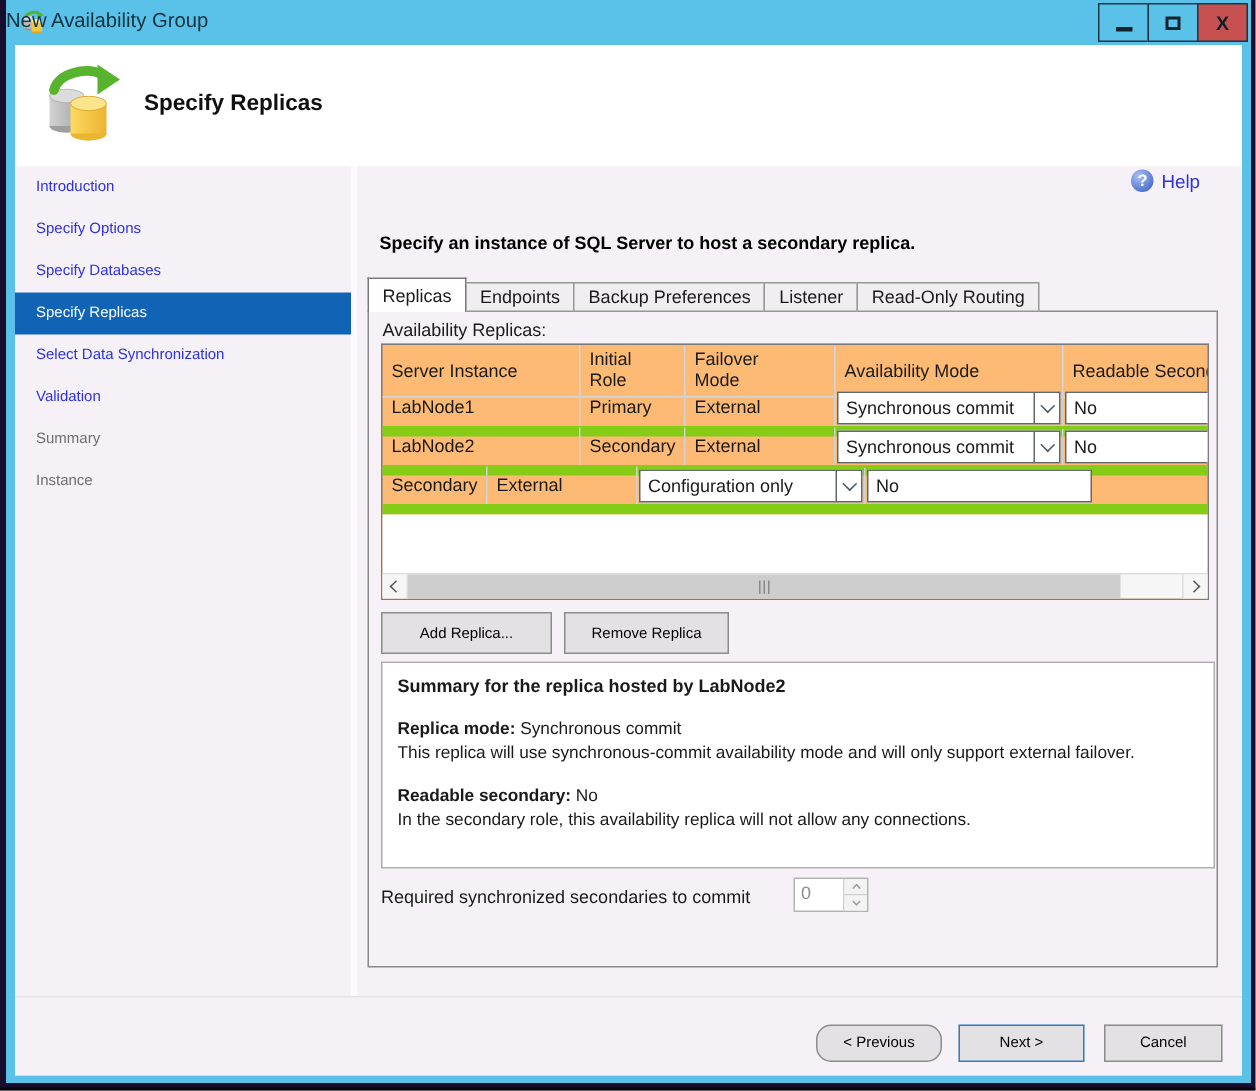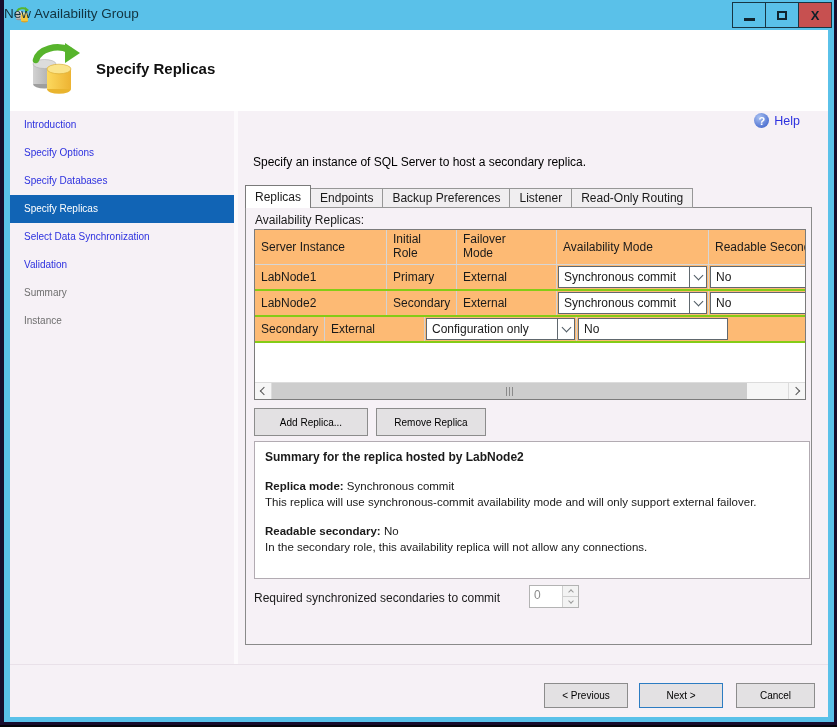--- a/index.html
+++ b/index.html
@@ -35,37 +35,37 @@
   .side-item.selected { background:#1164b5; color:#ffffff; }
   .side-item.disabled { color:#6f6f6f; }
 
   .content { position:absolute; left:228px; right:0; top:0; bottom:0; background:#f6f1f6; }
 
   .help-row { position:absolute; top:2px; right:28px; display:flex; align-items:center; gap:5px; cursor:pointer; }
   .help-icon { width:15px; height:15px; border-radius:50%; background:radial-gradient(circle at 35% 30%, #aac2f2, #2f55c5);
                color:#ffffff; font-size:11px; font-weight:bold; display:inline-flex; align-items:center; justify-content:center; }
   .help-link { color:#2d31df; font-size:12.5px; }
 
-  .instruction { position:absolute; top:44px; left:15px; font-weight:normal; font-size:12px; color:#000; }
+  .instruction { position:absolute; top:44px; left:15px; font-weight:bold; font-size:12px; color:#000; }
 
   
   .tabs { position:absolute; top:74px; left:8px; display:flex; align-items:flex-end; z-index:3; }
   .tab { height:20px; line-height:19px; padding:0 9px; background:#f0eef0; border:1px solid #979797; margin-left:-1px; cursor:pointer; white-space:nowrap; }
   .tab.active { height:23px; line-height:22px; background:#ffffff; border:1px solid #7a7a7a; border-bottom:none; position:relative; z-index:4; }
 
   .tabpage { position:absolute; top:96px; left:7px; width:567px; height:438px; border:1px solid #8a8a8a; background:#f6f1f6; z-index:1; }
 
   .replicas-label { position:absolute; top:5px; left:9px; font-size:12px; }
 
   
   .grid { position:absolute; left:8px; top:21px; width:552px; height:171px; border:1px solid #7b7b7b; background:#fdba74; display:flex; flex-direction:column; }
   .g-head { display:flex; height:35px; border-bottom:1px solid #d6d6d6; }
   .g-hcell { display:flex; align-items:center; padding-left:6px; border-right:1px solid #d6d6d6; font-size:12px; overflow:hidden; white-space:nowrap; }
   .g-hcell.two-line { white-space:pre-line; line-height:1.15; }
-  .g-row { display:flex; height:26px; border-bottom:2px solid #84cc16; }
+  .g-row { display:flex; height:26px; border-bottom:7px solid #84cc16;align-items:flex-end; }
   .g-cell { line-height:25px; padding-left:6px; border-right:1px solid #d2d2d2; overflow:hidden; white-space:nowrap; }
   .c0 { width:132px; } .c1 { width:70px; } .c2 { width:100px; } .c3 { width:152px; padding:0; } .c4 { flex:1; border-right:none; padding:0; }
   .combo { margin:1px; height:22px; border:1px solid #60686e; background:#fff; display:flex; align-items:center; cursor:pointer; }
   .combo-text { flex:1; padding-left:5px; line-height:20px; white-space:nowrap; overflow:hidden; }
   .combo-btn { width:17px; align-self:stretch; border-left:1px solid #60686e; display:flex; align-items:center; justify-content:center; }
   .ro-box { margin:1px; height:22px; width:150px; border:1px solid #60686e; background:#fff; line-height:20px; padding-left:5px; }
   .g-filler { flex:1; background:#fff; }
 
   .chev-down { width:7px; height:7px; border-right:1.6px solid #4e5a63; border-bottom:1.6px solid #4e5a63; transform:rotate(45deg); margin-top:-3px; }
   .chev-l { width:6px; height:6px; border-left:1.6px solid #555; border-bottom:1.6px solid #555; transform:rotate(45deg); margin-left:2px; }
@@ -97,21 +97,21 @@
   .spin-val { flex:1; color:#8b8b8b; padding:2px 0 0 4px; font-size:12px; }
   .spin-btns { width:16px; display:flex; flex-direction:column; border-left:1px solid #cfcfcf; }
   .spin-b { flex:1; background:#f3f3f3; display:flex; align-items:center; justify-content:center; }
   .spin-b.up { border-bottom:1px solid #cfcfcf; }
   .chev-up-s { width:4px; height:4px; border-left:1.2px solid #9a9a9a; border-top:1.2px solid #9a9a9a; transform:rotate(45deg); margin-top:2px; }
   .chev-down-s { width:4px; height:4px; border-right:1.2px solid #9a9a9a; border-bottom:1.2px solid #9a9a9a; transform:rotate(45deg); margin-bottom:2px; }
 
   
   .footer { position:absolute; left:0; right:0; bottom:0; height:53px; background:#f6f1f6; border-top:1px solid #e9e1e9; }
   .f-btn { position:absolute; top:18px; height:25px; }
-  .prev-btn { right:200px; width:84px; }
+  .prev-btn { right:200px; width:84px;border-radius:10px; }
   .next-btn { right:105px; width:84px; border:1px solid #2c7cc2; }
   .cancel-btn { right:13px; width:79px; }
 </style>
 </head>
 <body>
 
 <div class="window">
   <div class="titlebar">
     <span class="app-icon">
       <svg width="16" height="16" viewBox="0 0 16 16">

